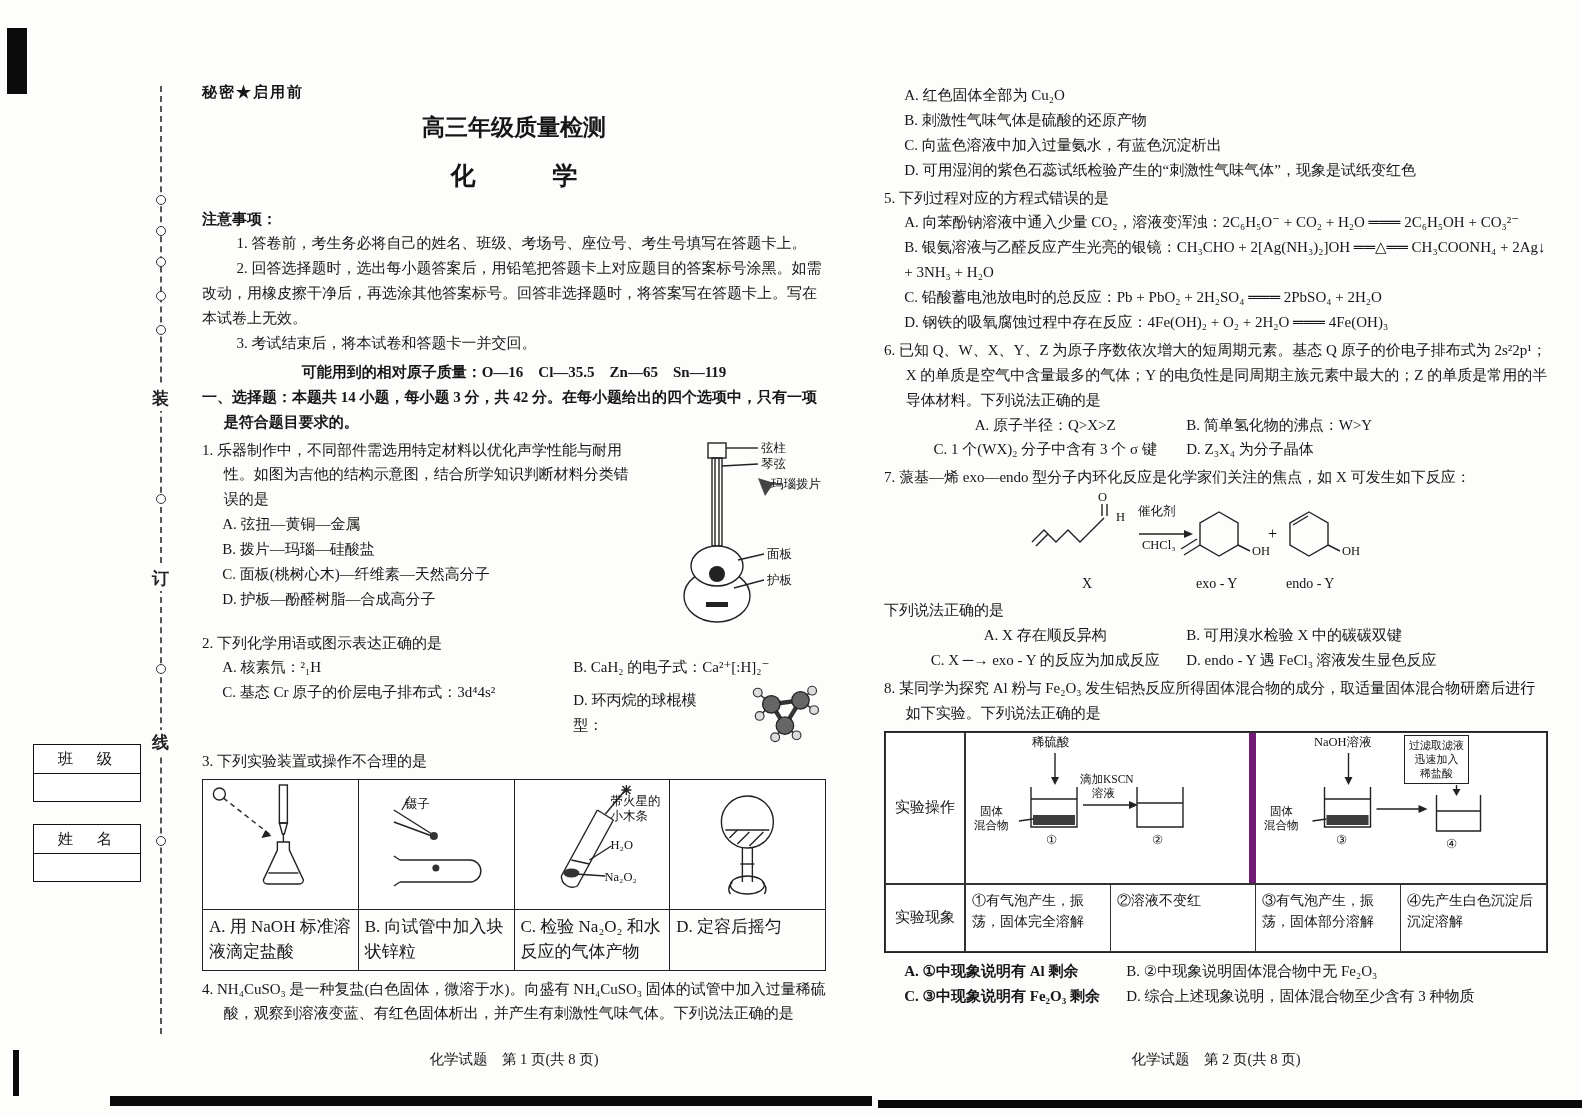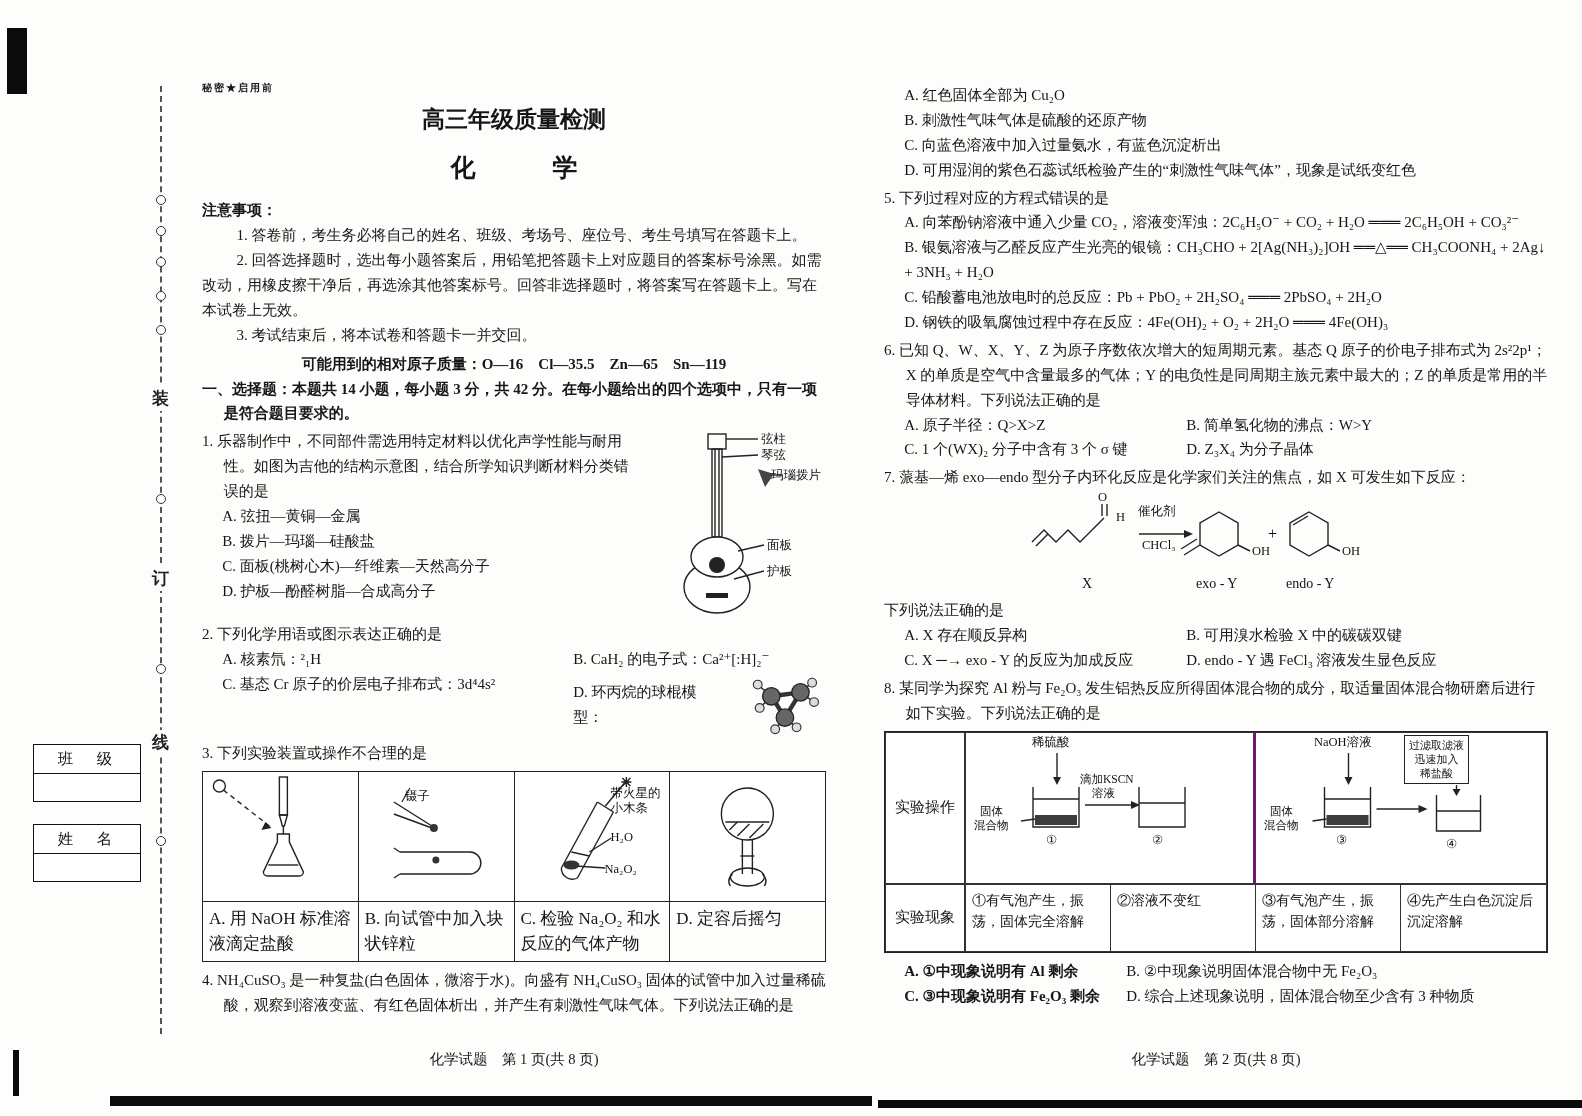--- a/index.html
+++ b/index.html
@@ -19,30 +19,30 @@
   .bind-circle { position:absolute; left:156px; width:10px; height:10px; border:1.5px solid #333; border-radius:50%; background:#fff; }
   .bind-char { position:absolute; left:152px; font-size:17px; font-weight:bold; color:#222; background:#fdfdfb; padding:1px 0; }
   .side-box { position:absolute; left:33px; width:108px; height:58px; border:1.7px solid #111; background:#fff; }
   .side-box-label { height:29px; border-bottom:1.5px solid #111; text-align:center; font-size:15.5px; line-height:28px; letter-spacing:4px; }
   .side-box-blank { height:27px; }
 
   
   .page { position:absolute; top:80px; font-size:15px; line-height:1.66; }
   .page1 { left:202px; width:624px; }
   .page2 { left:884px; width:664px; }
-  .secret { font-weight:bold; font-size:10px; letter-spacing:2px; }
+  .secret { font-weight:bold; font-size:15px; letter-spacing:2px; }
   .title { text-align:center; font-size:23px; font-weight:bold; margin-top:4px; }
   .subject { text-align:center; font-size:25px; font-weight:bold; letter-spacing:26px; text-indent:26px; margin:8px 0 10px; }
   .bold { font-weight:bold; }
   .ind2 { text-indent:2.3em; }
   .hang { padding-left:1.45em; text-indent:-1.45em; }
   .opt { padding-left:1.35em; }
   .optrow { display:flex; padding-left:1.35em; }
   .optrow .c351 { flex:0 0 351px; }
-  .optrow .c282 { flex:0 0 282px; }
+  .optrow .c282 { flex:0 0 282px;text-align:center; }
   .optrow .c222 { flex:0 0 222px;font-weight:bold; }
   .q { margin-top:3px; }
   .am { margin-top:4px;text-align:center; }
 
   
   .figlab { position:absolute; font-size:12.5px; line-height:1.2; white-space:nowrap; color:#111; }
   .figlab.wrapw { white-space:normal; width:58px; }
   .figlab.sm { font-size:11.5px; }
   svg { display:block; }
   .stroke { stroke:#222; fill:none; stroke-width:1.4px; }
@@ -65,21 +65,21 @@
   
   .q7fig { position:relative; height:104px; margin:4px 0 0; }
   .q7svg { position:absolute; left:140px; top:0; }
 
   
   .q8table { display:grid; grid-template-columns:80px 1fr; border:1.7px solid #222; margin:5px 0 6px; background:#fff; }
   .q8table > div { border:1px solid #333; }
   .q8head { display:flex; align-items:center; justify-content:center; font-size:15px; }
   .q8ops { display:flex; }
   .q8half { width:50%; height:150px; position:relative; }
-  .q8half.first { border-right:3px solid #701a75; }
+  .q8half.first { border-right:7px solid #701a75; }
   .q8phs { display:flex; }
   .q8ph { width:25%; min-height:66px; border-right:1px solid #333; padding:5px 6px; font-size:14px; line-height:1.5; }
   .q8ph:last-child { border-right:none; }
   .fbox { position:absolute; border:1px solid #222; font-size:11px; line-height:1.3; padding:2px 4px; text-align:center; white-space:nowrap; }
 
   .footer { position:absolute; top:1050px; text-align:center; font-size:14.5px; color:#161616; }
   .f1 { left:202px; width:624px; }
   .f2 { left:884px; width:664px; }
 </style>
 </head>

